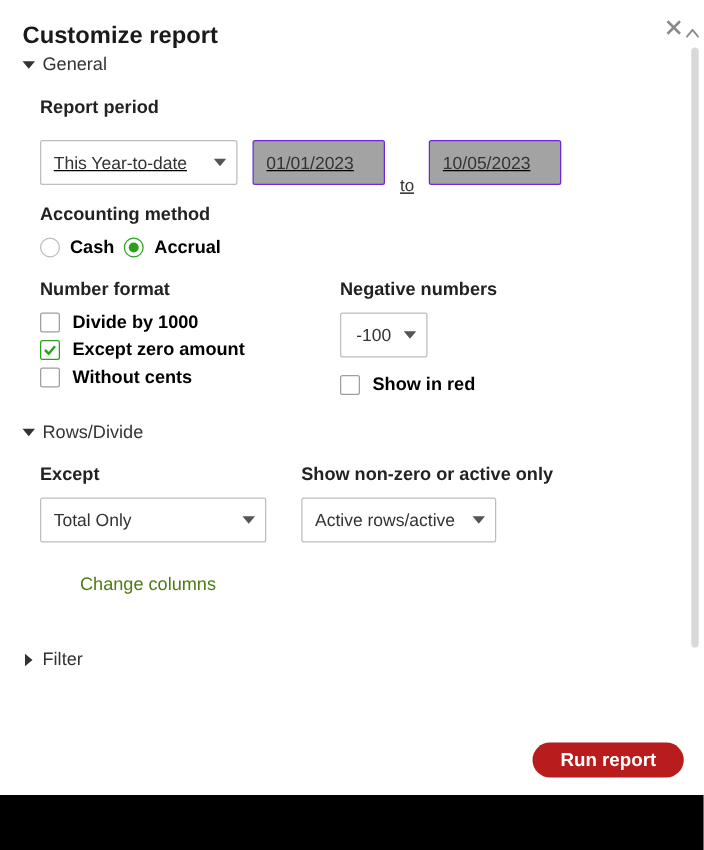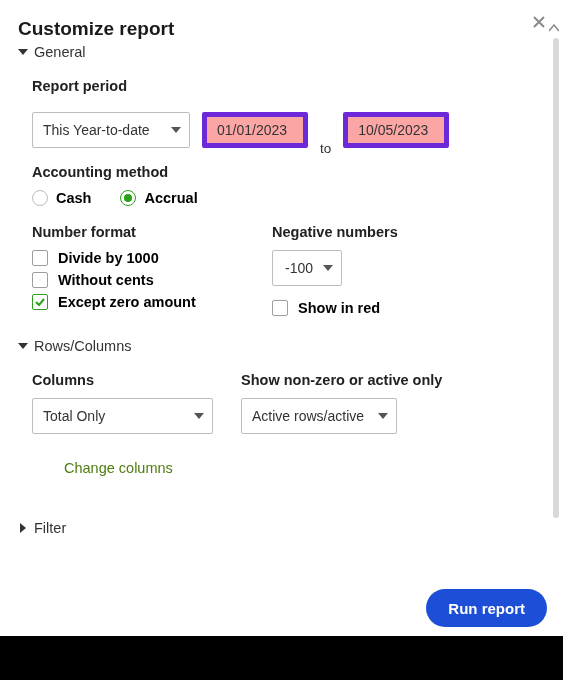--- a/index.html
+++ b/index.html
@@ -10,43 +10,43 @@
   .collapse-caret { position:absolute; top:18px; right:4px; color:#6b6b6b; }
   .title { font-size:19px; font-weight:700; color:#1a1a1a; padding:18px 0 14px 18px; }
   .scroll { position:absolute; top:38px; left:0; right:12px; bottom:0; overflow-y:auto; padding:0 6px 0 18px; }
   
   .scrollbar { position:absolute; top:38px; right:4px; width:6px; height:480px; background:#d9d9d9; border-radius:3px; }
   .section-head { display:flex; align-items:center; gap:6px; font-size:14.5px; color:#333; cursor:pointer; padding:6px 0; }
   .tri { width:0; height:0; border-left:5px solid transparent; border-right:5px solid transparent; border-top:6px solid #333; }
   .tri.right { transform:rotate(-90deg); }
   .section-body { padding:4px 0 10px 14px; }
   .label { font-size:14.5px; font-weight:600; color:#222; margin:8px 0 10px 0; }
-  .row { display:flex; align-items:center; gap:12px; }
+  .row { display:flex; align-items:center; gap:12px;text-decoration:underline; }
   .select { position:relative; display:flex; align-items:center; border:1px solid #bdbdbd; border-radius:2px; height:36px; padding:0 28px 0 10px; font-size:14px; color:#333; background:#fff; cursor:pointer; }
   .select .caret { position:absolute; right:8px; top:50%; transform:translateY(-50%); width:0;height:0;border-left:5px solid transparent;border-right:5px solid transparent;border-top:6px solid #555; }
-  .input { border:5px solid #6d28d9; border-radius:2px; height:36px; padding:0 10px; font-size:14px; color:#333; background:#fca5a5; }
+  .input { border:1px solid #6d28d9; border-radius:2px; height:36px; padding:0 10px; font-size:14px; color:#333; background:#a3a3a3; }
   .to { font-size:13.5px; color:#333;margin-top:37px; }
-  .radio-row { display:flex; align-items:flex-end; gap:29px; margin:6px 0 10px 0; }
+  .radio-row { display:flex; align-items:flex-end; gap:8px; margin:6px 0 10px 0; }
   .radio { display:flex; align-items:center; gap:8px; cursor:pointer; }
   .radio-dot { width:16px; height:16px; border:1px solid #bdbdbd; border-radius:50%; display:flex; align-items:center; justify-content:center; background:#fff; }
   .radio.selected .radio-dot { border-color:#2ca01c; }
   .radio.selected .radio-dot::after { content:""; width:8px; height:8px; background:#2ca01c; border-radius:50%; }
   .radio-label { font-size:14.5px; font-weight:600; }
   .two-col { display:flex; gap:40px; align-items:flex-start; }
   .col { flex:0 0 auto; }
   .check { display:flex; align-items:center; gap:10px; margin:6px 0; cursor:pointer; }
   .checkbox { width:16px; height:16px; border:1px solid #9e9e9e; border-radius:2px; display:flex; align-items:center; justify-content:center; background:#fff; }
   .check.checked .checkbox { border-color:#2ca01c; }
   .check.checked .checkbox svg { display:block; }
   .checkbox svg { display:none; width:12px; height:12px; }
   .check-label { font-size:14.5px; font-weight:600; }
   .neg-select { width:70px;justify-content:flex-end; }
   .link { color:#4d7c0f; font-size:14.5px; cursor:pointer; padding:8px 0 4px 0;margin-left:32px; }
   .footer { position:absolute; left:0; right:0; bottom:44px; height:56px; display:flex; align-items:center; justify-content:flex-end; padding:0 16px; background:#fff; }
-  .run-btn { background:#1d4ed8; color:#fff; border:none; border-radius:22px; height:38px; padding:0 22px; font-size:15px; font-weight:600; cursor:pointer; }
+  .run-btn { background:#b91c1c; color:#fff; border:none; border-radius:22px; height:28px; padding:0 22px; font-size:15px; font-weight:600; cursor:pointer; }
   .black-bar { position:absolute; left:0; right:0; bottom:0; height:44px; background:#000; }
 </style>
 </head>
 <body>
 
 <div class="panel">
   <div class="close">
     <svg width="16" height="16" viewBox="0 0 16 16">
         <path d="M3 3 L13 13 M13 3 L3 13" stroke="#8a8a8a" stroke-width="2" fill="none"></path>
       </svg>
@@ -90,55 +90,55 @@
         </div>
       </div>
 
       <div class="two-col">
         <div class="col" style="width:200px">
           <div class="label">Number format</div>
           <div class="check">
             <span class="checkbox"></span>
             <span class="check-label">Divide by 1000</span>
           </div>
-          <div class="check">
-            <span class="checkbox"></span>
-            <span class="check-label">Without cents</span>
-          </div>
           <div class="check checked">
             <span class="checkbox">
                 <svg viewBox="0 0 12 12">
                   <path d="M2 6 L5 9 L10 3" stroke="#2ca01c" stroke-width="2" fill="none"></path>
                 </svg>
               </span>
             <span class="check-label">Except zero amount</span>
+          </div>
+          <div class="check">
+            <span class="checkbox"></span>
+            <span class="check-label">Without cents</span>
           </div>
         </div>
         <div class="col">
           <div class="label">Negative numbers</div>
           <div class="select neg-select">
             <span>-100</span>
             <span class="caret"></span>
           </div>
           <div class="check" style="margin-top:14px">
             <span class="checkbox"></span>
             <span class="check-label">Show in red</span>
           </div>
         </div>
       </div>
     </div>
 
     <div class="section-head">
       <span class="tri"></span>
-      <span>Rows/Columns</span>
+      <span>Rows/Divide</span>
     </div>
     <div class="section-body">
       <div class="two-col" style="gap:28px">
         <div class="col">
-          <div class="label">Columns</div>
+          <div class="label">Except</div>
           <div class="select" style="width:181px">
             <span>Total Only</span>
             <span class="caret"></span>
           </div>
           <div class="link" style="margin-top:18px">Change columns</div>
         </div>
         <div class="col">
           <div class="label">Show non-zero or active only</div>
           <div class="select" style="width:156px">
             <span style="white-space:nowrap;overflow:hidden;max-width:120px">Active rows/active co</span>

